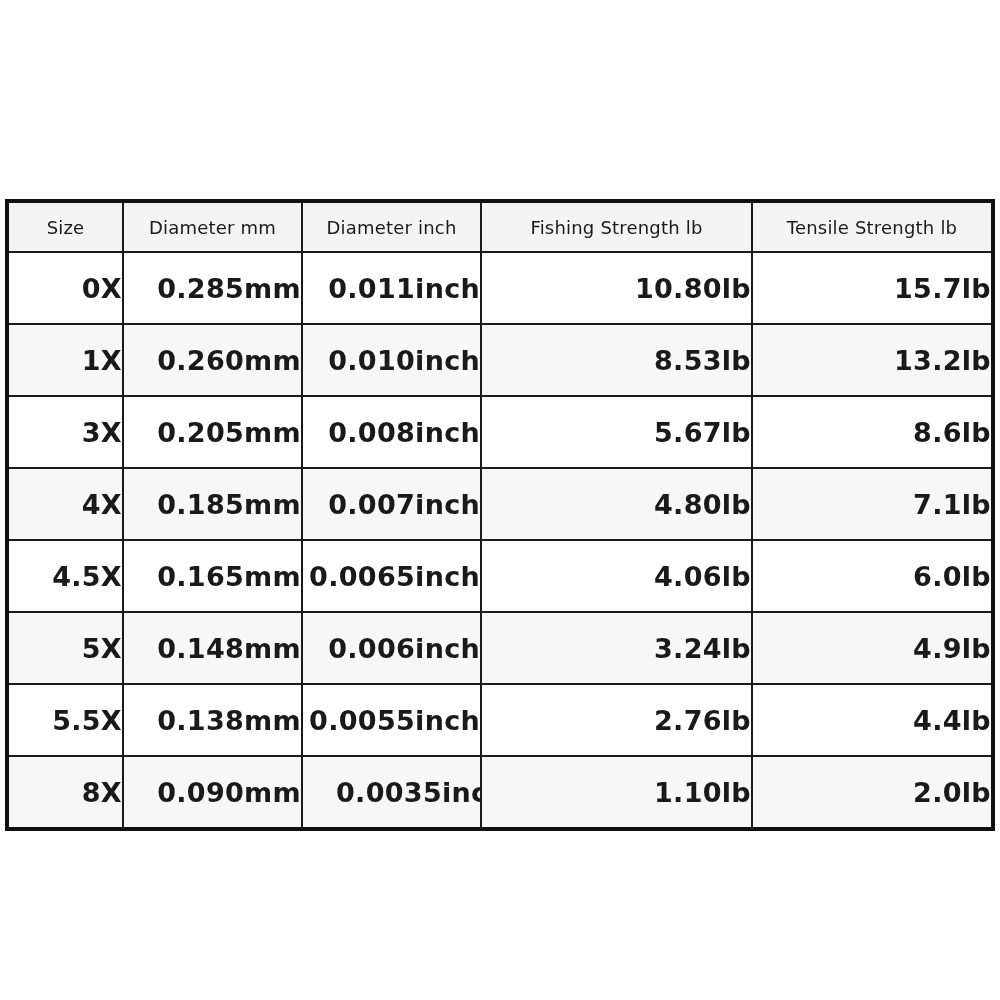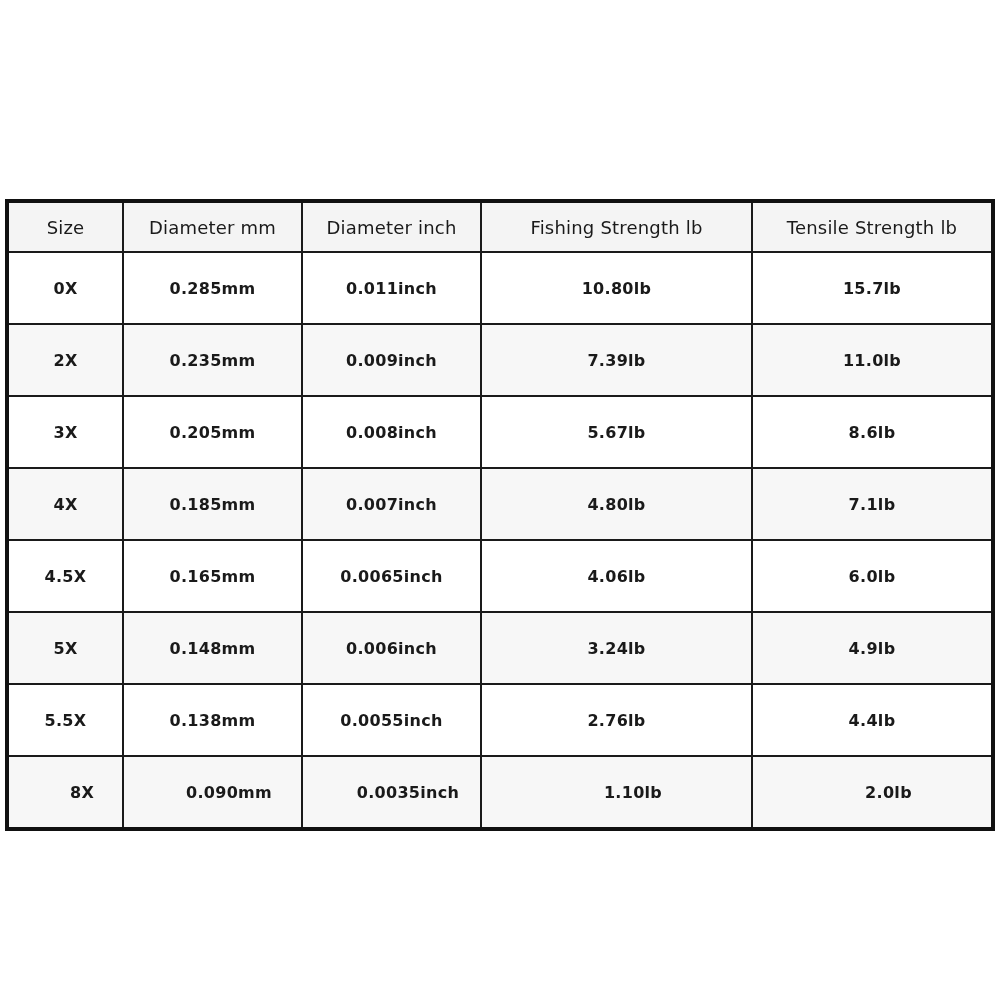--- a/index.html
+++ b/index.html
@@ -46,23 +46,24 @@
     th {
       font-weight: normal;
       font-size: 18px;
       background: #f4f4f4;
       height: 48px;
       letter-spacing: 0.2px;
       margin-left: 40px;
     }
     td {
       font-weight: bold;
-      font-size: 16px;
+      font-size: 27px;
       height: 47px;
       letter-spacing: 0.3px;
+      text-align: right;
     }
     tbody tr:nth-child(odd) td { background: #ffffff; }
     tbody tr:nth-child(even) td { background: #f7f7f7; }
     col.c1 { width: 114px; }
     col.c2 { width: 179px; }
     col.c3 { width: 179px; }
     col.c4 { width: 271px; }
     col.c5 { width: auto; }
   </style>
 </head>
@@ -88,25 +89,25 @@
     </thead>
     <tbody id="tbody">
       <tr>
         <td>0X</td>
         <td>0.285mm</td>
         <td>0.011inch</td>
         <td>10.80lb</td>
         <td>15.7lb</td>
       </tr>
       <tr>
-        <td>2X</td>
-        <td>0.235mm</td>
-        <td>0.009inch</td>
-        <td>7.39lb</td>
-        <td>11.0lb</td>
+        <td>1X</td>
+        <td>0.260mm</td>
+        <td>0.010inch</td>
+        <td>8.53lb</td>
+        <td>13.2lb</td>
       </tr>
       <tr>
         <td>3X</td>
         <td>0.205mm</td>
         <td>0.008inch</td>
         <td>5.67lb</td>
         <td>8.6lb</td>
       </tr>
       <tr>
         <td>4X</td>

